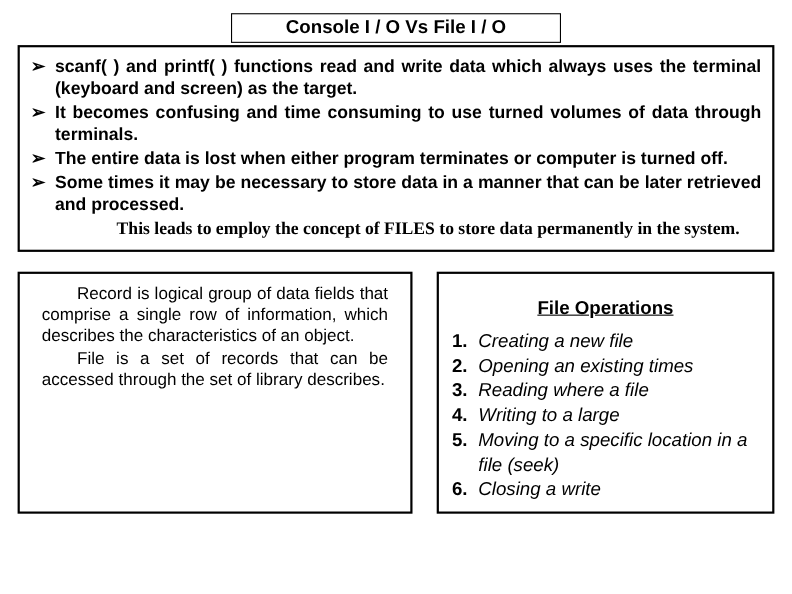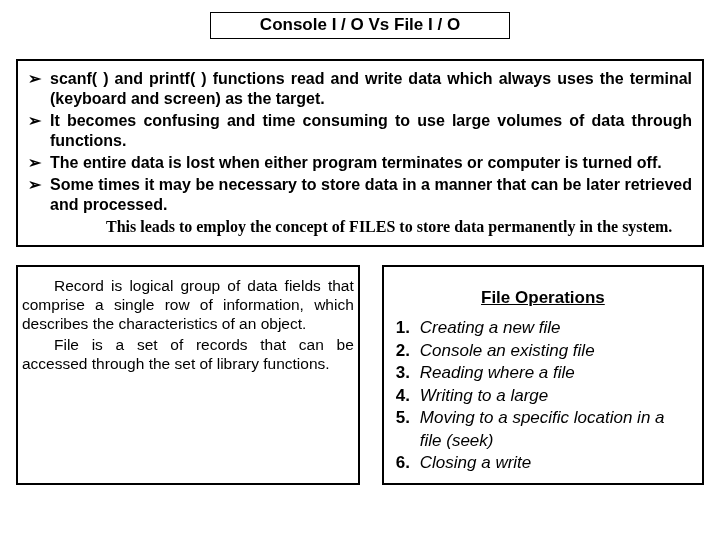--- a/index.html
+++ b/index.html
@@ -9,21 +9,21 @@
     height: 540px;
     box-sizing: border-box;
     font-family: Arial, Helvetica, sans-serif;
     font-size: 16px;
     color: #000;
     background: #fff;
   }
   .title-box {
     border: 1px solid #000;
     width: 290px;
-    margin: 0 auto 20px auto;
+    margin: 0 auto 2px auto;
     text-align: center;
     font-weight: bold;
     padding: 2px 4px 3px 4px;
     font-size: 17px;
   }
   .main-box {
     border: 2px solid #000;
     padding: 8px 10px 8px 10px;
     text-align: justify;
     font-size: 16px;
@@ -46,21 +46,21 @@
   }
   .main-box .tail-indent { text-indent: 56px; font-family: Liberation Serif, serif; }
   .lower {
     display: flex;
     gap: 22px;
     margin-top: 18px;
   }
   .left-box {
     flex: 1 1 53%;
     border: 2px solid #000;
-    padding: 10px 4px;
+    padding: 10px 20px;
     font-size: 15.5px;
     text-align: justify;
     line-height: 1.22;
   }
   .left-box p { margin: 0 0 2px 0; }
   .left-box .para { text-indent: 32px; }
   .right-box {
     flex: 1 1 47%;
     border: 2px solid #000;
     padding: 20px 12px 8px 12px;
@@ -88,49 +88,49 @@
 
 <div class="title-box">Console I / O  Vs  File I / O</div>
 
 <div class="main-box">
   <div class="item">
     <span class="marker">➢</span>
     <span class="txt">scanf( ) and printf( ) functions read and write data which always uses the terminal (keyboard and screen) as the target.</span>
   </div>
   <div class="item">
     <span class="marker">➢</span>
-    <span class="txt">It becomes confusing and time consuming to use large volumes of data through functions.</span>
+    <span class="txt">It becomes confusing and time consuming to use turned volumes of data through terminals.</span>
   </div>
   <div class="item">
     <span class="marker">➢</span>
     <span class="txt">The entire data is lost when either program terminates or computer is turned off.</span>
   </div>
   <div class="item">
     <span class="marker">➢</span>
     <span class="txt">Some times it may be necessary to store data in a manner that can be later retrieved and processed.</span>
   </div>
   <div class="tail">
     <div class="tail-indent">This leads to employ the concept of FILES to store data permanently in the system.</div>
   </div>
 </div>
 
 <div class="lower">
   <div class="left-box">
     <p class="para">Record is logical group of data fields that comprise a single row of information, which describes the characteristics of an object.</p>
-    <p class="para">File is a set of records that can be accessed through the set of library functions.</p>
+    <p class="para">File is a set of records that can be accessed through the set of library describes.</p>
   </div>
   <div class="right-box">
     <div class="heading">File Operations</div>
     <div class="op">
       <span class="num">1.</span>
       <span class="lbl">Creating a new file</span>
     </div>
     <div class="op">
       <span class="num">2.</span>
-      <span class="lbl">Console an existing file</span>
+      <span class="lbl">Opening an existing times</span>
     </div>
     <div class="op">
       <span class="num">3.</span>
       <span class="lbl">Reading where a file</span>
     </div>
     <div class="op">
       <span class="num">4.</span>
       <span class="lbl">Writing to a large</span>
     </div>
     <div class="op">

